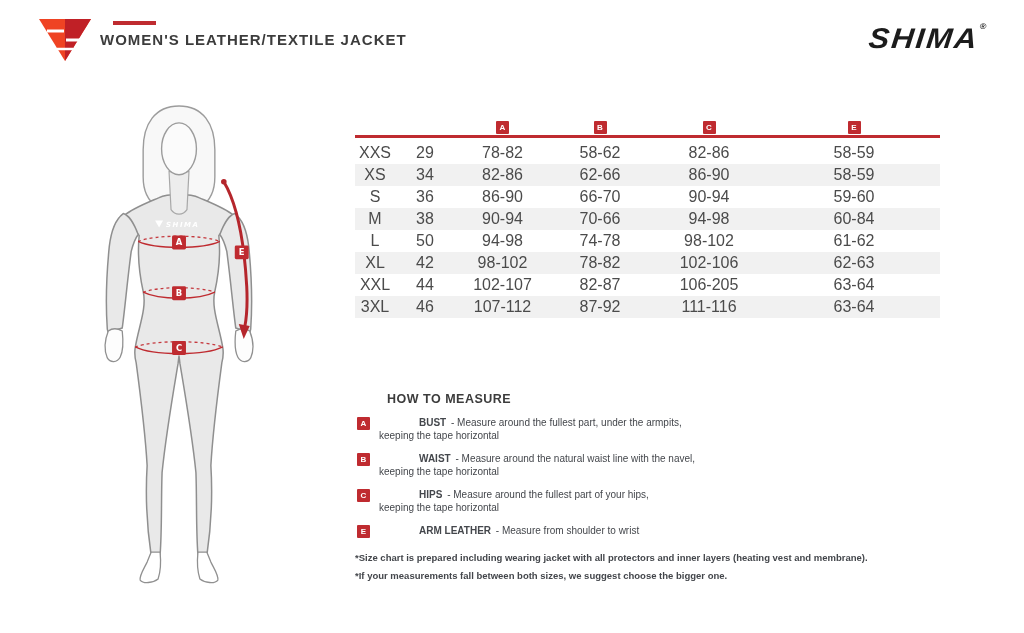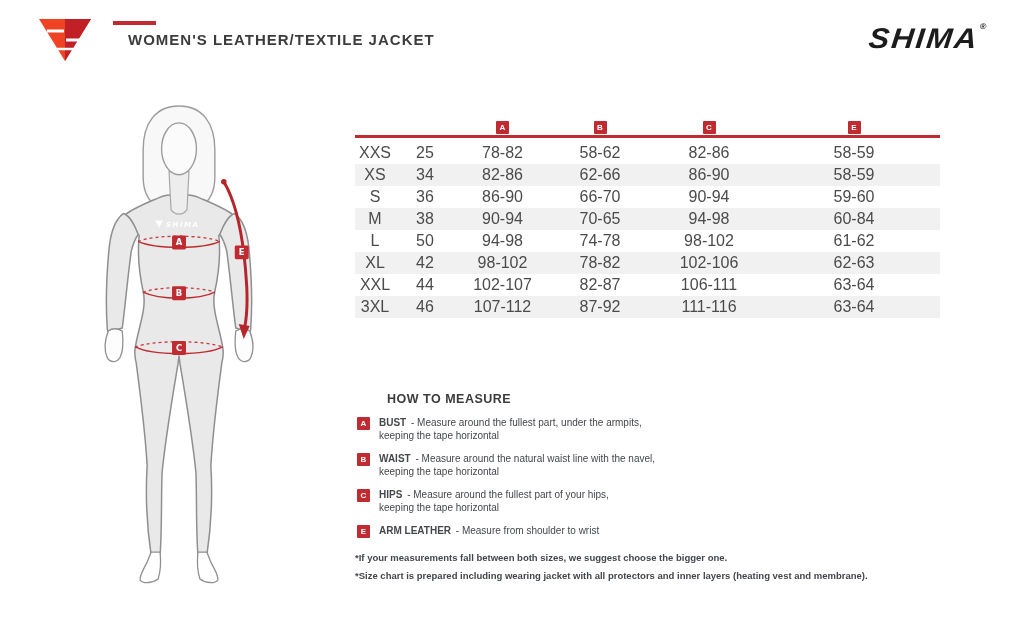--- a/index.html
+++ b/index.html
@@ -7,21 +7,21 @@
     width:1024px;height:633px;background:#ffffff;
     font-family:"Liberation Sans","DejaVu Sans",sans-serif;
     color:#3c3c3c;overflow:hidden;
   }
   .page{position:relative;width:1024px;height:633px;background:#ffffff;}
 
   
   .logo-tri{position:absolute;left:37px;top:16px;}
   .title-dash{position:absolute;left:113px;top:21px;width:43px;height:4px;background:#bf2b30;}
   .page-title{
-    position:absolute;left:128px;top:31px;margin:0;
+    position:absolute;left:100px;top:31px;margin:0;
     font-size:15px;font-weight:bold;letter-spacing:1px;color:#3c3c3c;
   }
   .brand{
     position:absolute;left:772px;top:22px;width:215px;text-align:right;
     font-size:31px;font-weight:bold;font-style:italic;letter-spacing:2px;color:#1c1c1c;
     transform:skewX(-6deg) scaleY(0.92);transform-origin:right top;white-space:nowrap;
   }
   .brand .reg{font-size:9px;font-style:normal;vertical-align:top;letter-spacing:0;}
 
   
@@ -46,21 +46,21 @@
   .trow{height:22px;font-size:16px;color:#4b4b4b;}
   .trow:nth-child(even){background:#f1f1f1;}
   .tcell{text-align:center;white-space:nowrap;}
 
   
   .how-to{position:absolute;left:355px;top:392px;width:600px;}
   .hm-heading{margin:0 0 10px 0;font-size:12.5px;font-weight:bold;letter-spacing:.5px;color:#3c3c3c;padding-left:32px;}
   .hm-item{position:relative;margin:0 0 10px 0;min-height:26px;}
   .hm-item .badge{position:absolute;left:2px;top:1px;}
   .hm-text{margin-left:24px;font-size:10px;line-height:13px;color:#44474c;}
-  .hm-text b{margin-right:2px;}
+  .hm-text b{margin-right:2px;margin-left:40px;}
   .hm-notes{margin-top:14px;}
   .hm-note{font-size:9.5px;font-weight:bold;color:#43464b;margin:0 0 7px 0;}
 </style>
 </head>
 <body>
 
 <div class="page">
 
   <svg class="logo-tri" width="56" height="48" viewBox="0 0 56 48">
     <polygon points="2,3 54,3 28,45" fill="#ef4323"></polygon>
@@ -149,21 +149,21 @@
       <div class="bcell spacer"></div>
       <div class="bcell"><span class="badge">A</span></div>
       <div class="bcell"><span class="badge">B</span></div>
       <div class="bcell"><span class="badge">C</span></div>
       <div class="bcell"><span class="badge">E</span></div>
     </div>
     <div class="tdivider"></div>
     <div>
       <div class="tgrid trow">
         <div class="tcell">XXS</div>
-        <div class="tcell">25</div>
+        <div class="tcell">29</div>
         <div class="tcell">78-82</div>
         <div class="tcell">58-62</div>
         <div class="tcell">82-86</div>
         <div class="tcell">58-59</div>
       </div>
       <div class="tgrid trow">
         <div class="tcell">XS</div>
         <div class="tcell">34</div>
         <div class="tcell">82-86</div>
         <div class="tcell">62-66</div>
@@ -175,21 +175,21 @@
         <div class="tcell">36</div>
         <div class="tcell">86-90</div>
         <div class="tcell">66-70</div>
         <div class="tcell">90-94</div>
         <div class="tcell">59-60</div>
       </div>
       <div class="tgrid trow">
         <div class="tcell">M</div>
         <div class="tcell">38</div>
         <div class="tcell">90-94</div>
-        <div class="tcell">70-65</div>
+        <div class="tcell">70-66</div>
         <div class="tcell">94-98</div>
         <div class="tcell">60-84</div>
       </div>
       <div class="tgrid trow">
         <div class="tcell">L</div>
         <div class="tcell">50</div>
         <div class="tcell">94-98</div>
         <div class="tcell">74-78</div>
         <div class="tcell">98-102</div>
         <div class="tcell">61-62</div>
@@ -200,21 +200,21 @@
         <div class="tcell">98-102</div>
         <div class="tcell">78-82</div>
         <div class="tcell">102-106</div>
         <div class="tcell">62-63</div>
       </div>
       <div class="tgrid trow">
         <div class="tcell">XXL</div>
         <div class="tcell">44</div>
         <div class="tcell">102-107</div>
         <div class="tcell">82-87</div>
-        <div class="tcell">106-111</div>
+        <div class="tcell">106-205</div>
         <div class="tcell">63-64</div>
       </div>
       <div class="tgrid trow">
         <div class="tcell">3XL</div>
         <div class="tcell">46</div>
         <div class="tcell">107-112</div>
         <div class="tcell">87-92</div>
         <div class="tcell">111-116</div>
         <div class="tcell">63-64</div>
       </div>
@@ -253,18 +253,18 @@
 
     <div class="hm-item" style="min-height:14px;">
       <span class="badge">E</span>
       <div class="hm-text">
         <b>ARM LEATHER</b>
         <span>- Measure from shoulder to wrist</span>
       </div>
     </div>
 
     <div class="hm-notes">
+      <p class="hm-note">*Size chart is prepared including wearing jacket with all protectors and inner layers (heating vest and membrane).</p>
       <p class="hm-note">*If your measurements fall between both sizes, we suggest choose the bigger one.</p>
-      <p class="hm-note">*Size chart is prepared including wearing jacket with all protectors and inner layers (heating vest and membrane).</p>
     </div>
   </div>
 
 </div>
 
 </body></html>

